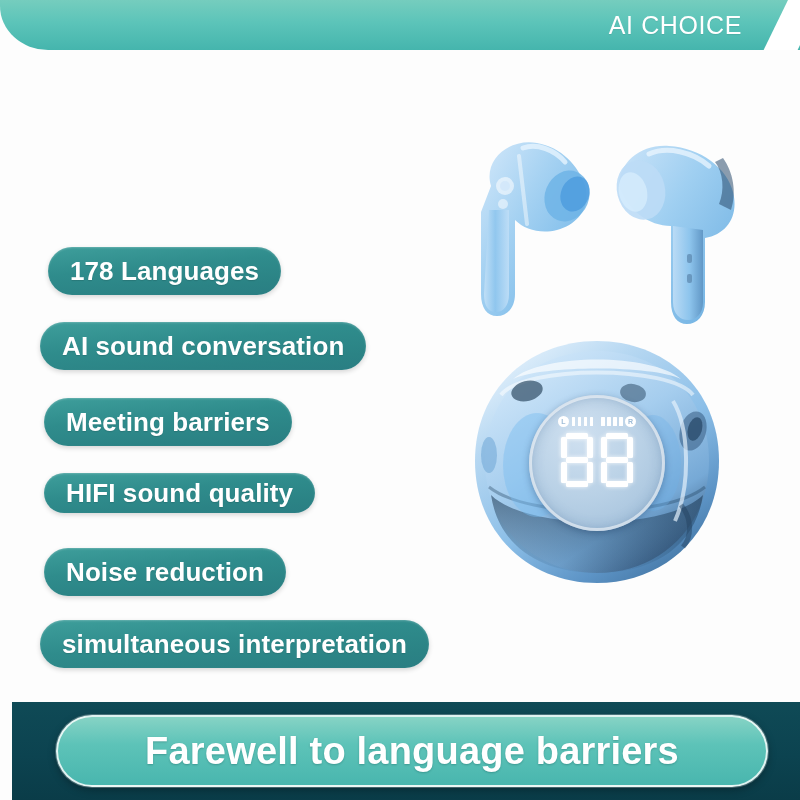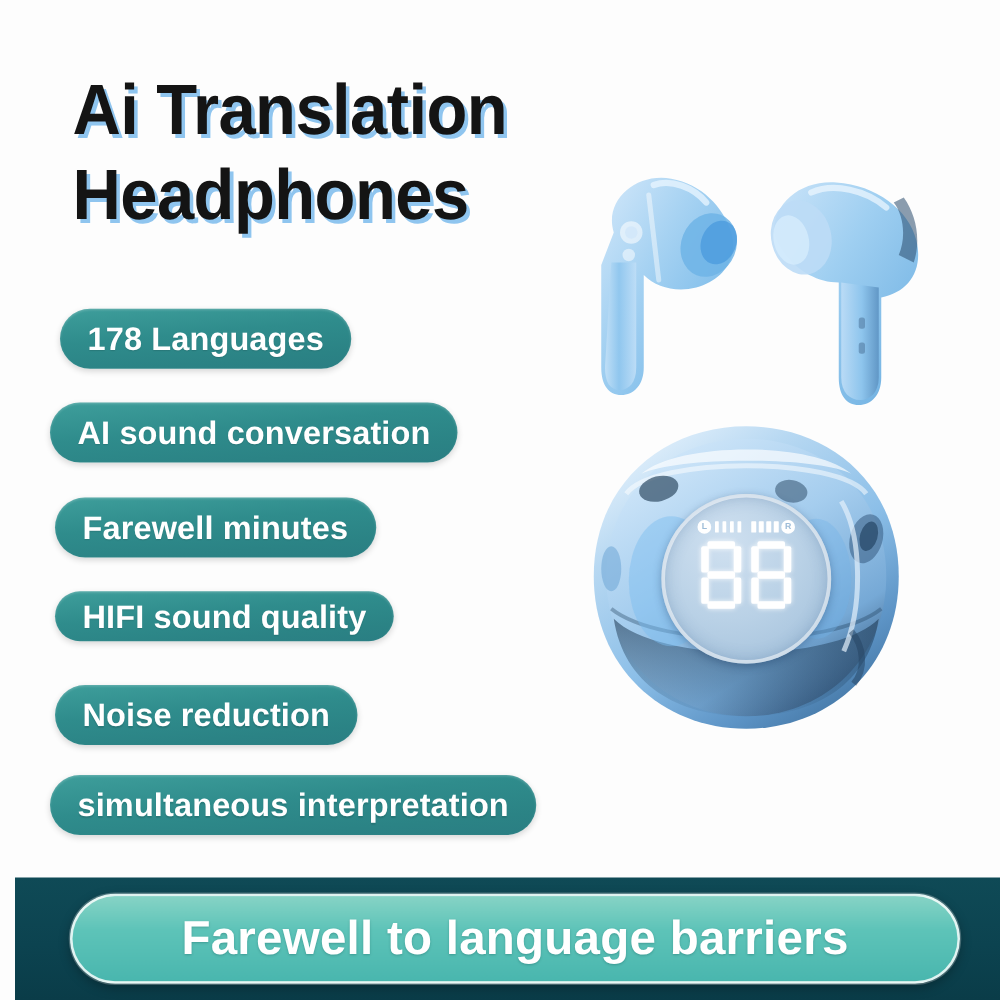--- a/index.html
+++ b/index.html
@@ -195,34 +195,33 @@
     letter-spacing:0.2px;
     white-space:nowrap;
     text-shadow:0 1px 2px rgba(0,60,60,.28);
   }
 </style>
 </head>
 <body>
 
 <div id="poster">
 
-
-  <div class="headline">
-    <span class="headline-line">Ai Translation</span>
-    <span class="headline-line">Headphones</span>
-  </div>
+  <div class="top-banner">
+    <span class="top-banner-label">AI CHOICE</span>
+  </div>
+
 
   <div class="pill p1">
     <span>178 Languages</span>
   </div>
   <div class="pill p2">
     <span>AI sound conversation</span>
   </div>
   <div class="pill p3">
-    <span>Farewell minutes</span>
+    <span>Meeting barriers</span>
   </div>
   <div class="pill p4">
     <span>HIFI sound quality</span>
   </div>
   <div class="pill p5">
     <span>Noise reduction</span>
   </div>
   <div class="pill p6">
     <span>simultaneous interpretation</span>
   </div>

